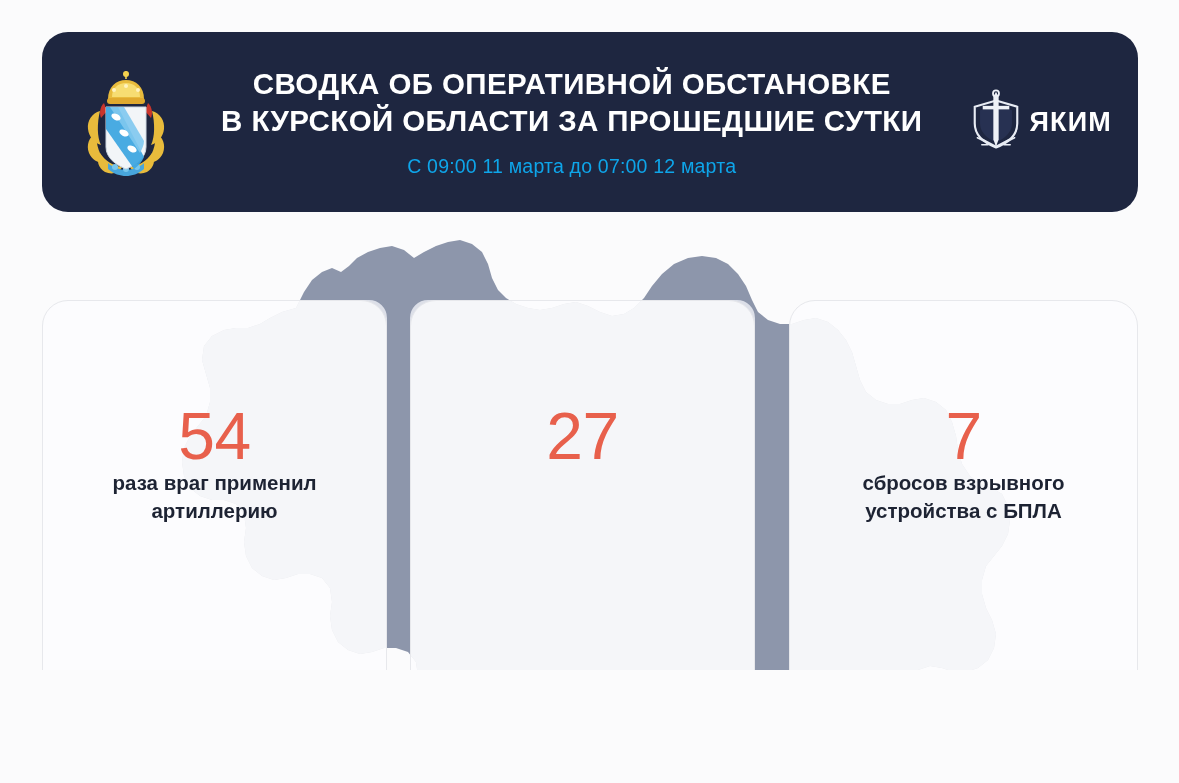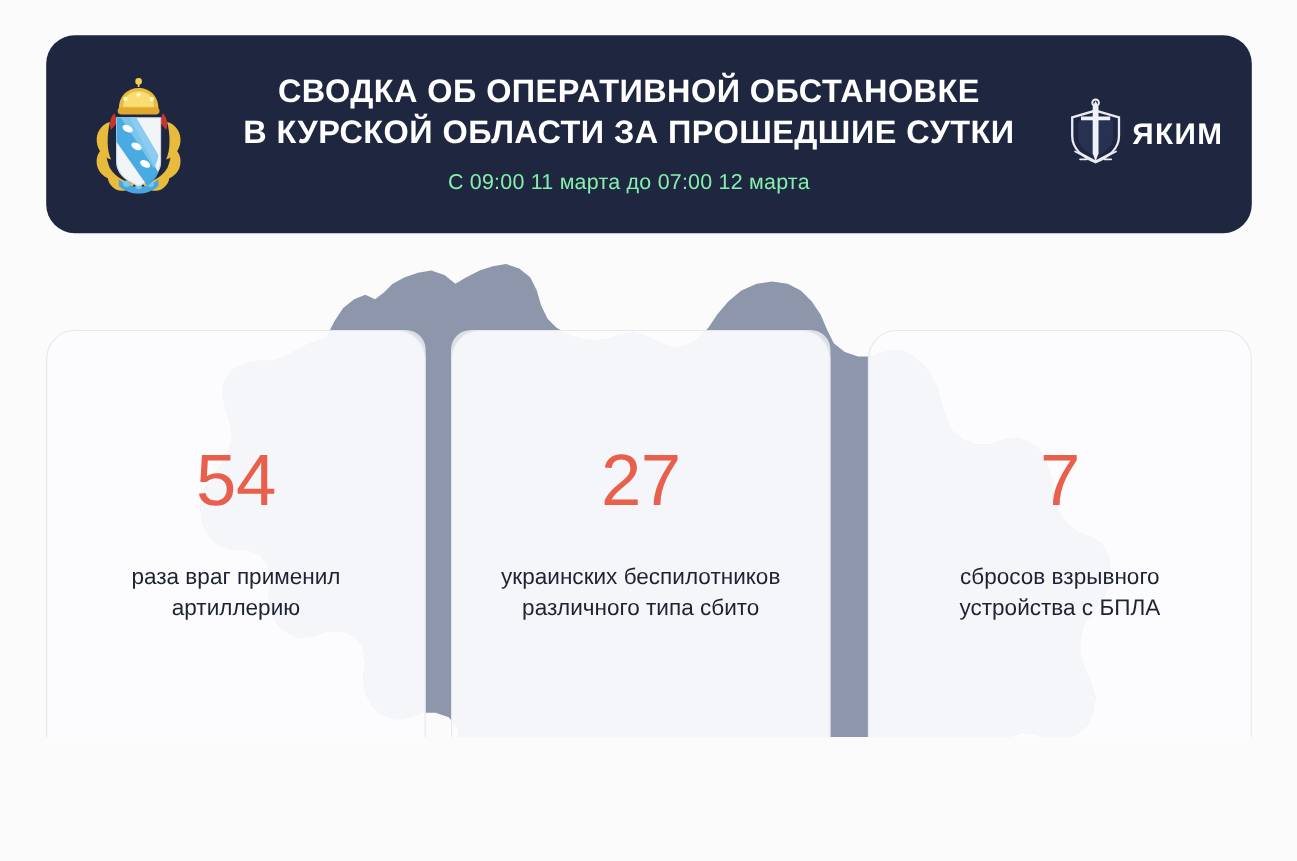--- a/index.html
+++ b/index.html
@@ -73,21 +73,21 @@
     letter-spacing: 0.4px;
     line-height: 1.24;
     white-space: pre-line;
     color: #ffffff;
   }
 
   .header-sub {
     margin-top: 16px;
     font-size: 19.5px;
     font-weight: 400;
-    color: #86efac;
+    color: #0ea5e9;
     letter-spacing: 0.2px;
   }
 
   .brand {
     flex: 0 0 128px;
     display: flex;
     flex-direction: row;
     align-items: center;
     justify-content: center;
     gap: 2px;
@@ -129,27 +129,27 @@
 
   .card-number {
     font-size: 66px;
     line-height: 1;
     font-weight: 400;
     color: #e8604c;
     letter-spacing: -0.5px;
   }
 
   .card-label {
-    margin-top: 42px;
     font-size: 20.5px;
     line-height: 1.35;
     color: #1d2333;
     text-align: center;
     white-space: pre-line;
     padding: 0 14px;
+    font-weight: bold;
   }
 </style>
 </head>
 <body>
 
 <div class="page">
 
   <div class="map-layer">
     <svg viewBox="0 0 1179 547" xmlns="http://www.w3.org/2000/svg" aria-hidden="true">
       <defs>
@@ -333,22 +333,20 @@
   <div class="cards">
 
     <div class="card card-1">
       <div class="card-number">54</div>
       <div class="card-label">раза враг применил
 артиллерию</div>
     </div>
 
     <div class="card card-2">
       <div class="card-number">27</div>
-      <div class="card-label">украинских беспилотников
-различного типа сбито</div>
     </div>
 
     <div class="card card-3">
       <div class="card-number">7</div>
       <div class="card-label">сбросов взрывного
 устройства с БПЛА</div>
     </div>
 
   </div>
 

